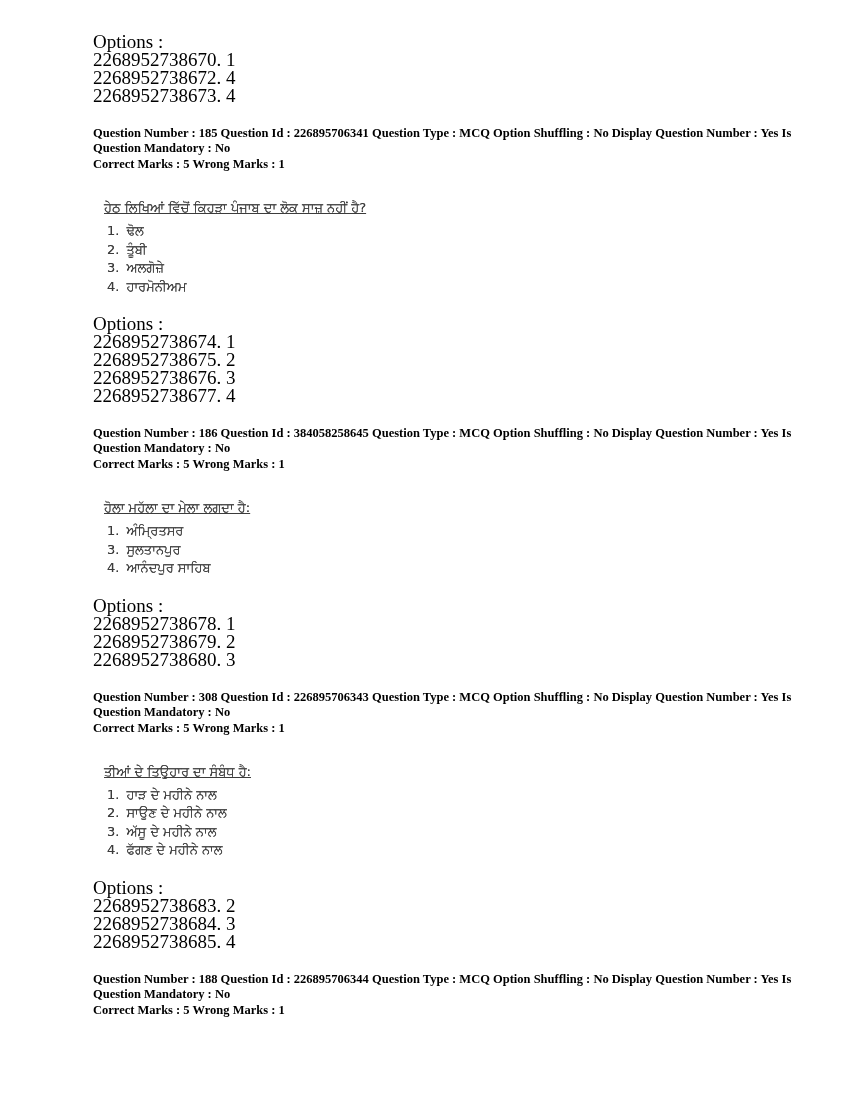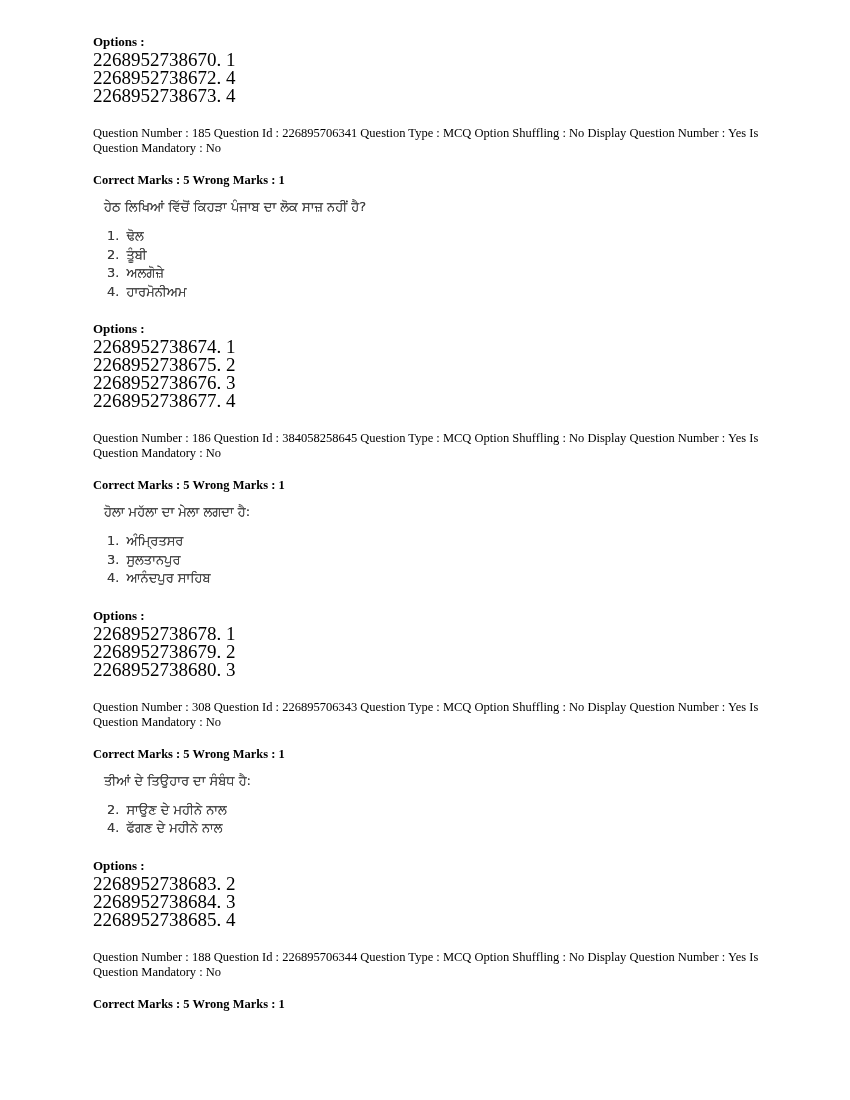--- a/index.html
+++ b/index.html
@@ -10,55 +10,55 @@
     color: #000000;
     overflow: hidden;
   }
   .page {
     width: 850px; height: 1100px;
     padding: 33px 80px 0 93px;
     overflow: hidden;
     background: #ffffff;
   }
   .optlabel {
-    font-weight: bold;
-    font-size: 13px;
+    font-weight: normal;
+    font-size: 19px;
     line-height: 18px;
   }
   .id-line {
     font-size: 19px;
     line-height: 18px;
   }
   .hl {
-    font-weight: normal;
+    font-weight: bold;
     font-size: 12.5px;
     line-height: 15px;
     white-space: nowrap;
   }
   .marks {
     font-weight: bold;
     font-size: 12.5px;
     line-height: 16px;
-    margin-top: 16px;
   }
   .qblock { margin-top: 21px; }
   
   .pa {
     font-family: "DejaVu Sans", sans-serif;
     color: #3c3c3c;
     font-size: 13px;
     text-shadow: 0 0 0.5px #6b6b6b;
   }
   .qtext {
-    margin-top: 10px;
+    margin-top: 27px;
     padding-left: 11px;
     line-height: 18px;
+    text-decoration: underline;
   }
   .choices {
-    margin-top: 11px;
+    margin-top: 5px;
     padding-left: 14px;
   }
   .choice { line-height: 18.5px; }
   .cnum { margin-right: 7px; }
   .optgap { margin-top: 19px; }
 </style>
 </head>
 <body>
 
 <main class="page">
@@ -103,21 +103,23 @@
     <p class="id-line">2268952738679. 2</p>
     <p class="id-line">2268952738680. 3</p>
   </section>
 
   <section class="qblock">
     <p class="hl">Question Number : 308 Question Id : 226895706343 Question Type : MCQ Option Shuffling : No Display Question Number : Yes Is</p>
     <p class="hl">Question Mandatory : No</p>
     <p class="marks">Correct Marks : 5 Wrong Marks : 1</p>
     <p class="pa qtext">ਤੀਆਂ ਦੇ ਤਿਉਹਾਰ ਦਾ ਸੰਬੰਧ ਹੈ:</p>
     <div class="choices">
+      <p class="pa choice"><span class="cnum">1.</span><span>ਹਾੜ ਦੇ ਮਹੀਨੇ ਨਾਲ</span></p>
       <p class="pa choice"><span class="cnum">2.</span><span>ਸਾਉਣ ਦੇ ਮਹੀਨੇ ਨਾਲ</span></p>
+      <p class="pa choice"><span class="cnum">3.</span><span>ਅੱਸੂ ਦੇ ਮਹੀਨੇ ਨਾਲ</span></p>
       <p class="pa choice"><span class="cnum">4.</span><span>ਫੱਗਣ ਦੇ ਮਹੀਨੇ ਨਾਲ</span></p>
     </div>
     <p class="optlabel optgap">Options :</p>
     <p class="id-line">2268952738683. 2</p>
     <p class="id-line">2268952738684. 3</p>
     <p class="id-line">2268952738685. 4</p>
   </section>
 
   <section class="qblock">
     <p class="hl">Question Number : 188 Question Id : 226895706344 Question Type : MCQ Option Shuffling : No Display Question Number : Yes Is</p>

